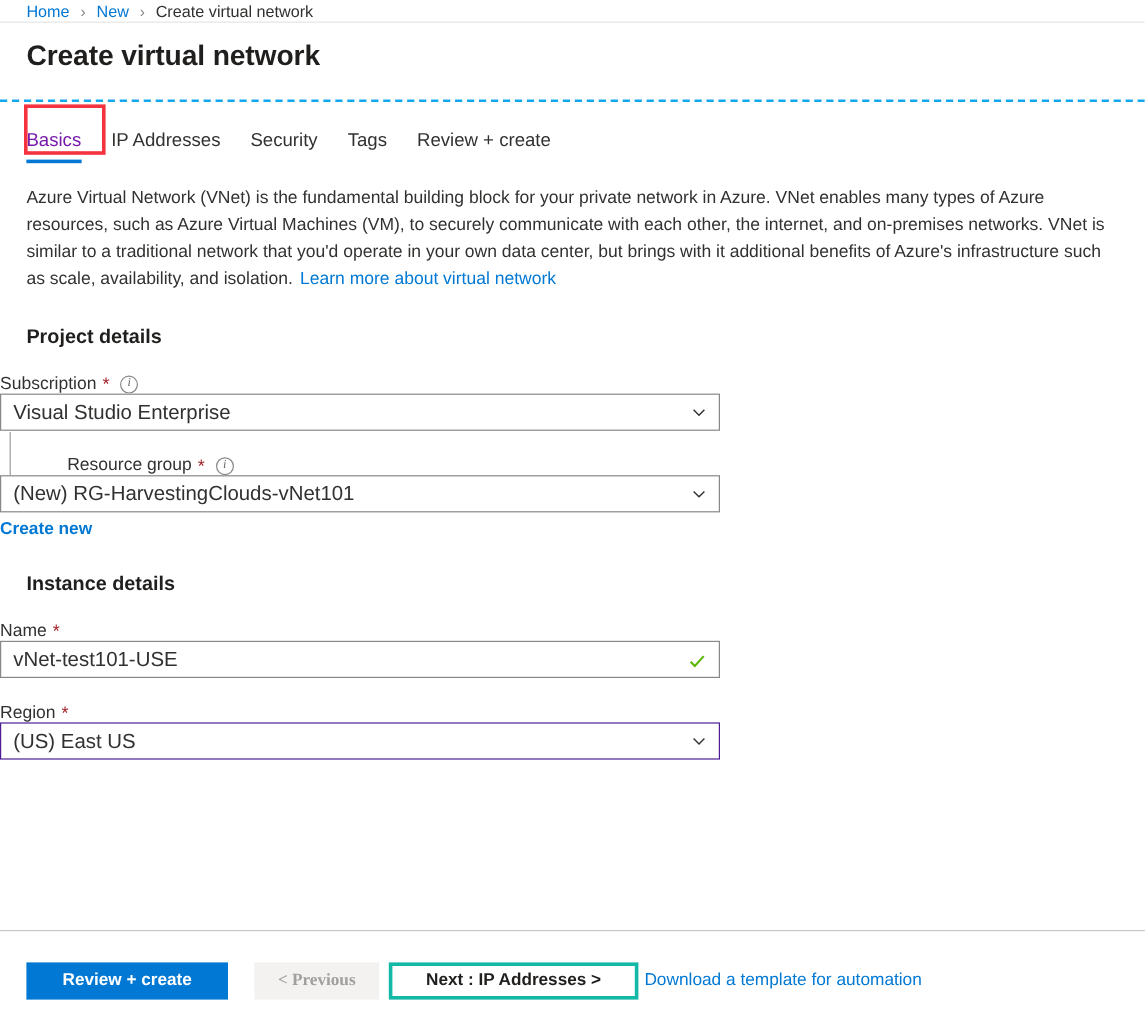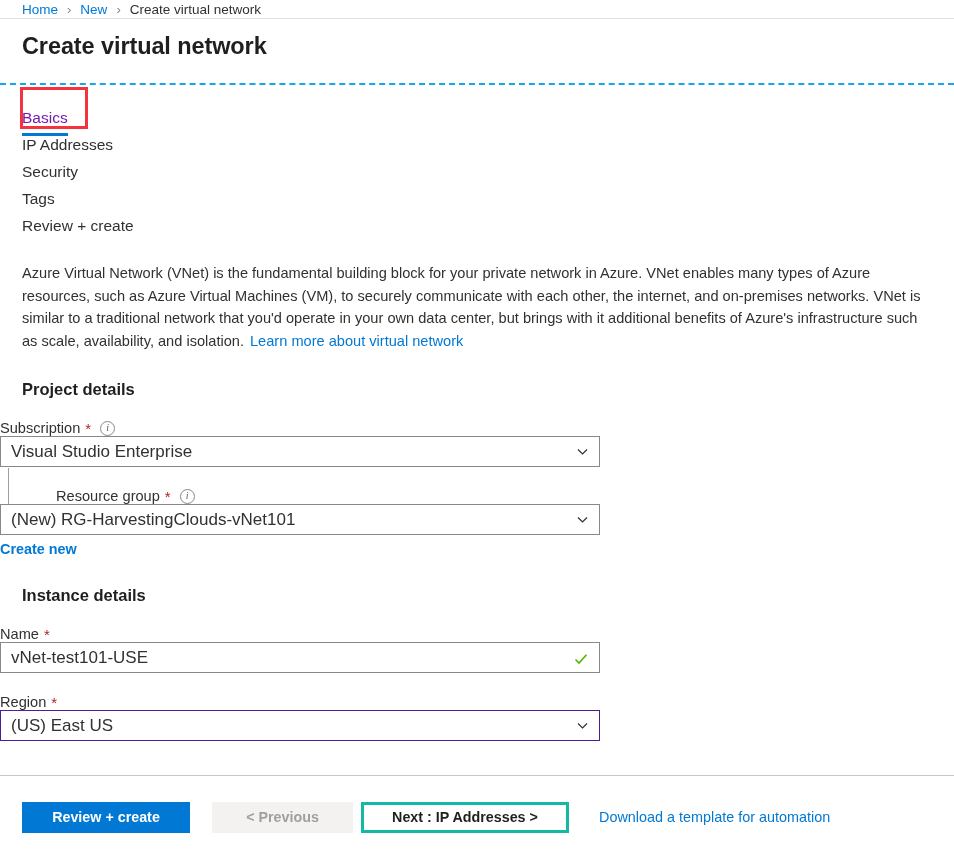--- a/index.html
+++ b/index.html
@@ -49,21 +49,20 @@
     margin: 7px 0 0 0;
     width: 100%;
   }
 
   
   .tabs {
     display: flex;
     align-items: flex-start;
     padding: 24px 0 0 22px;
     position: relative;
-    flex-direction: column;
   }
   .tab {
     font-size: 15.5px;
     color: #323130;
     padding: 0 0 9px 0;
     margin-right: 25px;
     cursor: pointer;
     position: relative;
     white-space: nowrap;
   }
@@ -227,33 +226,34 @@
     font-family: "Liberation Sans", sans-serif;
   }
   .btn-primary {
     background: #0078d4;
     color: #fff;
     width: 168px;
   }
   .btn-disabled {
     background: #f3f2f1;
     color: #a19f9d;
-    width: 141px;
+    width: 104px;
     margin-left: 22px;
     cursor: default;
+    font-family: Liberation Serif, serif;
   }
   .btn-outline {
     background: #fff;
     color: #201f1e;
     border: 3px solid #14b8a6;
     width: 208px;
     margin-left: 8px;
   }
   .footer-link {
-    margin-left: 30px;
+    margin-left: 5px;
     color: #0078d4;
     font-size: 14.4px;
     cursor: pointer;
   }
 </style>
 </head>
 <body>
 
 <div class="breadcrumb">
   <span class="bc-link">Home</span>

